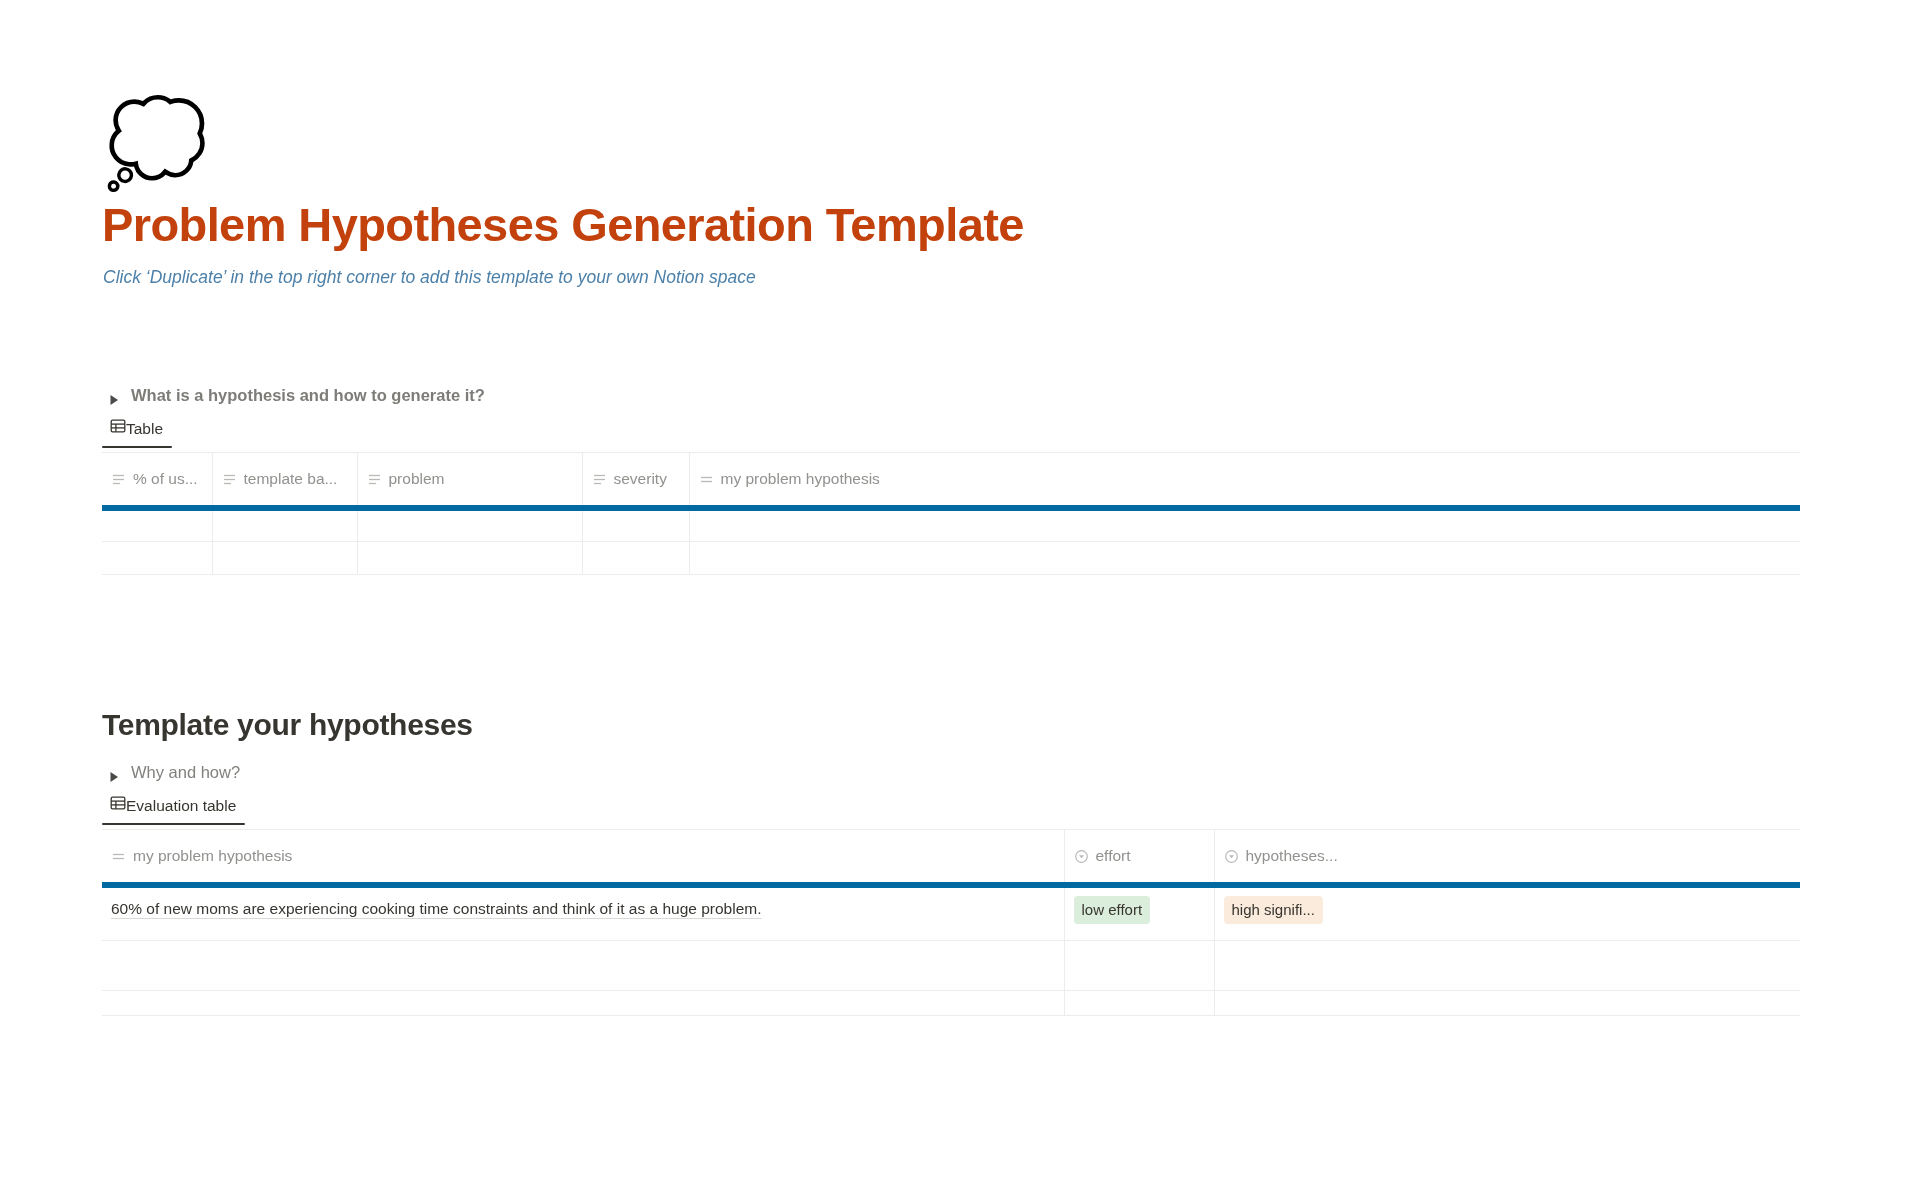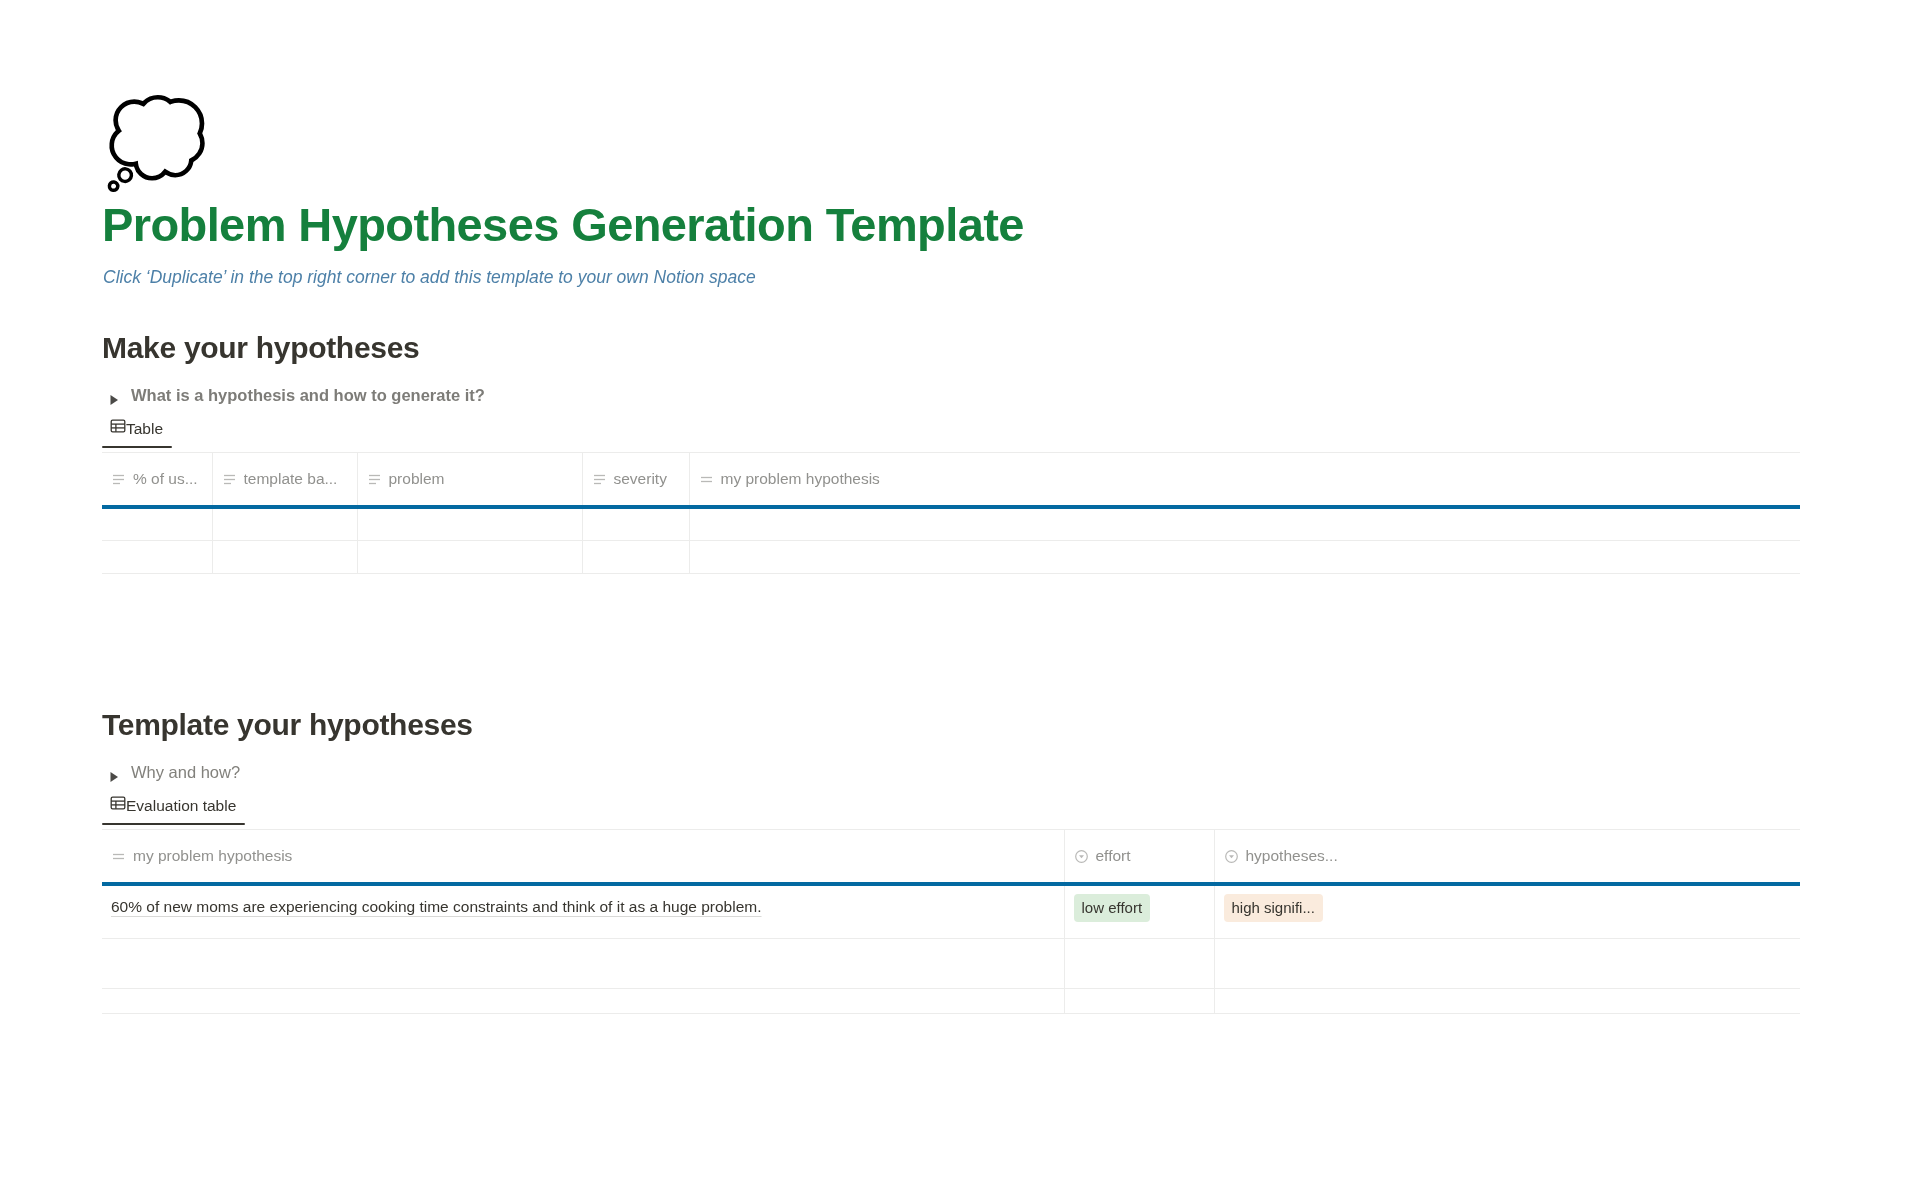--- a/index.html
+++ b/index.html
@@ -33,21 +33,21 @@
   }
 
   .page-title {
     position: absolute;
     left: 102px;
     top: 196px;
     font-size: 47px;
     line-height: 57px;
     font-weight: 700;
     letter-spacing: -0.6px;
-    color: #15803d;
+    color: #c2410c;
     white-space: nowrap;
   }
 
   .page-subtitle {
     position: absolute;
     left: 103px;
     top: 264px;
     font-size: 17.5px;
     line-height: 26px;
     font-style: italic;
@@ -148,21 +148,21 @@
     border-collapse: collapse;
     table-layout: fixed;
   }
 
   .db th {
     text-align: left;
     font-weight: 400;
     height: 33px;
     padding: 16px 9px;
     border-top: 1px solid #ececeb;
-    border-bottom: 4px solid #0369a1;
+    border-bottom: 6px solid #0369a1;
     border-right: 1px solid #ececeb;
     vertical-align: middle;
     overflow: hidden;
   }
   .db th:last-child { border-right: none; }
 
   .th-inner {
     display: flex;
     align-items: center;
     gap: 7px;
@@ -224,21 +224,20 @@
 <body>
 
 <div class="page">
 
   <div class="page-icon">💭</div>
 
   <h1 class="page-title">Problem Hypotheses Generation Template</h1>
 
   <div class="page-subtitle">Click ‘Duplicate’ in the top right corner to add this template to your own Notion space</div>
 
-  <h2 class="h2 make">Make your hypotheses</h2>
 
   <div class="toggle t1">
     <span class="toggle-arrow">
       <svg viewBox="0 0 14 14" width="14" height="14" aria-hidden="true">
         <path d="M3.5 2 L11 7 L3.5 12 Z" fill="#4b4a47"></path>
       </svg>
     </span>
     <span class="toggle-label bold">What is a hypothesis and how to generate it?</span>
   </div>
 

